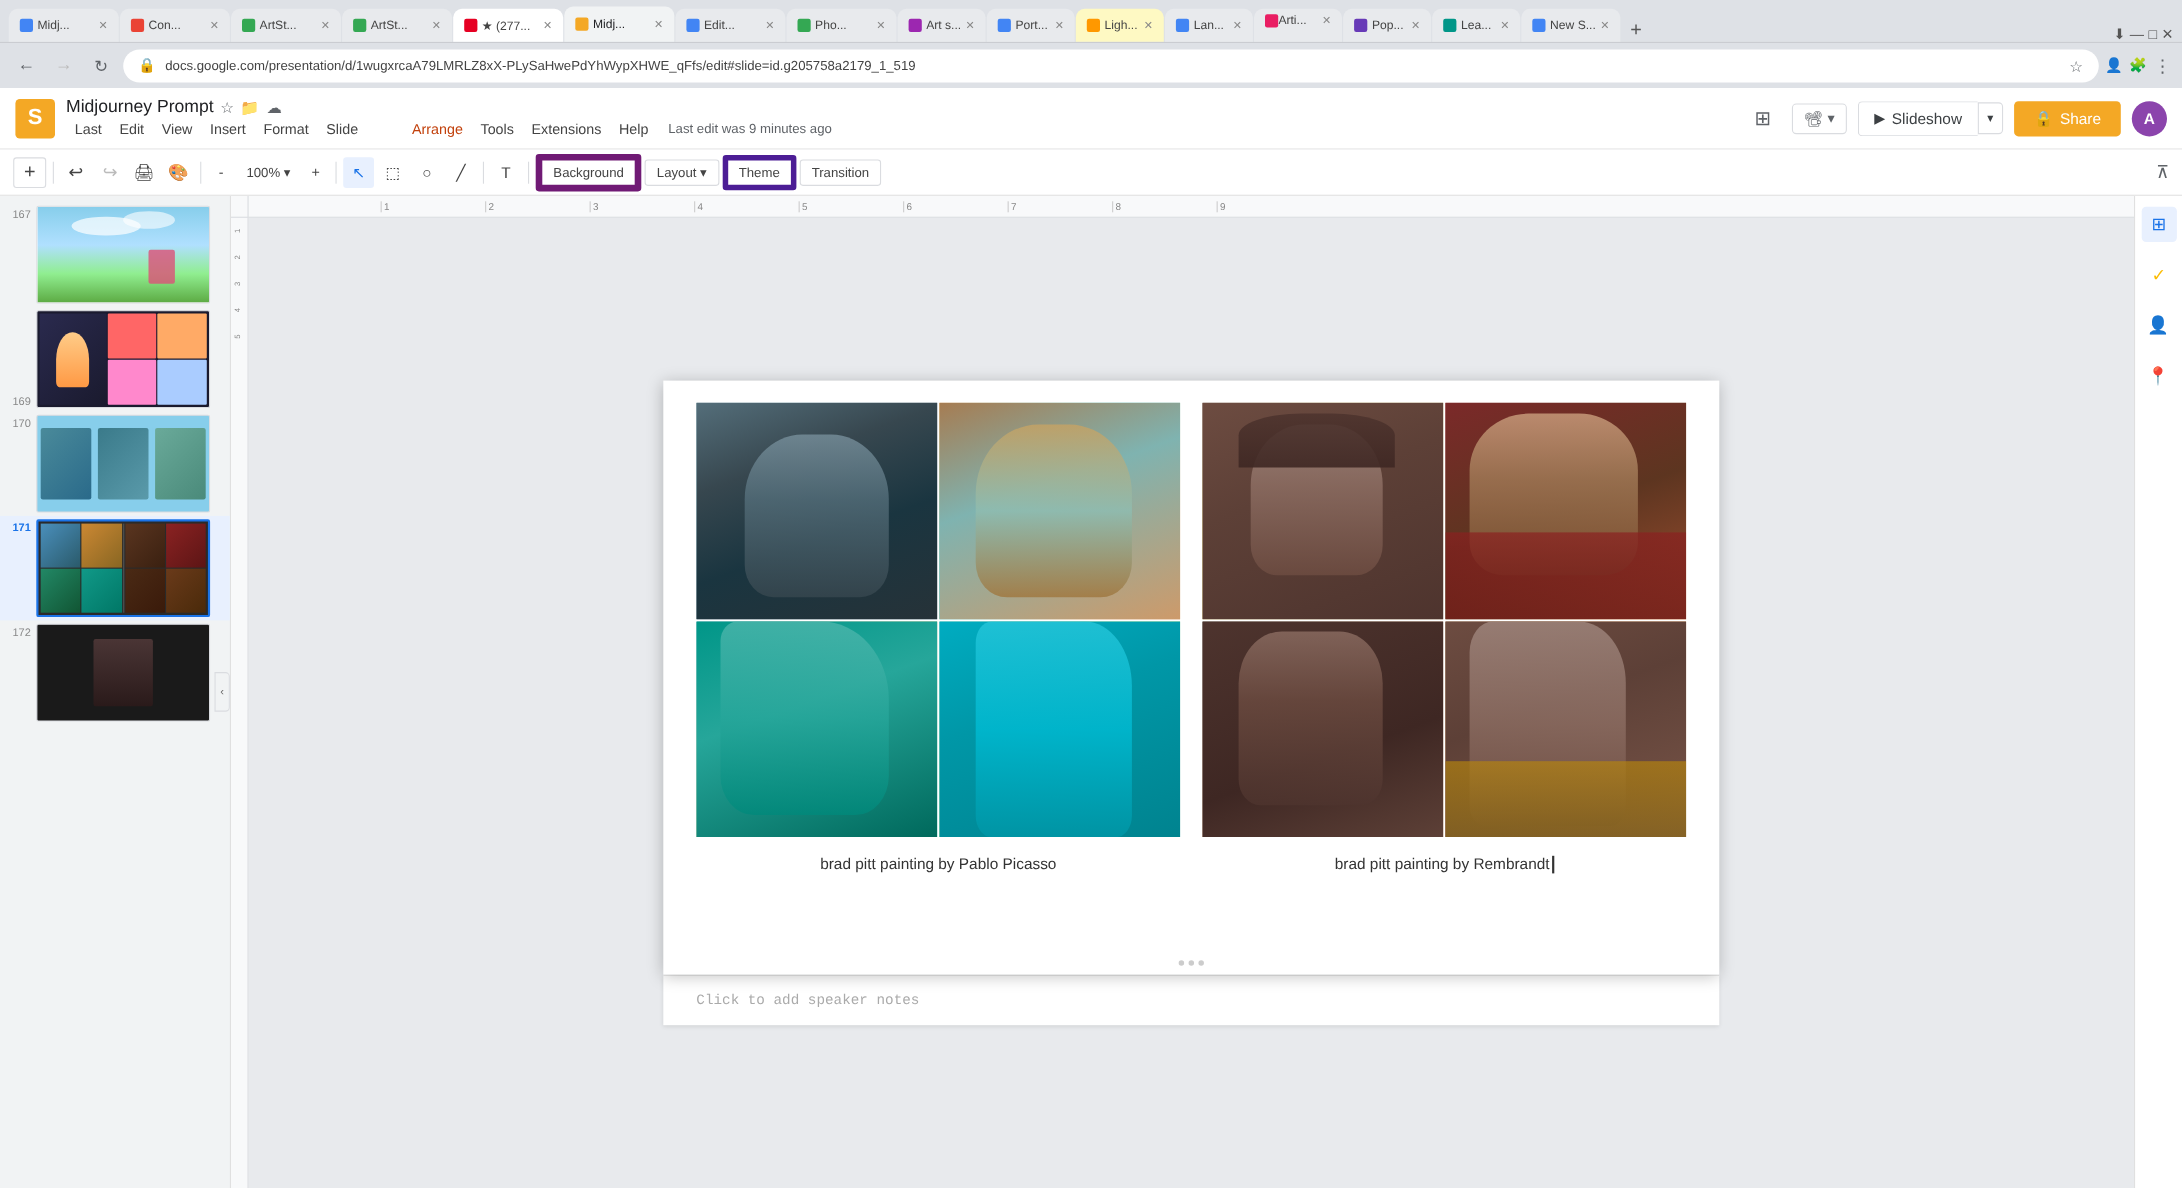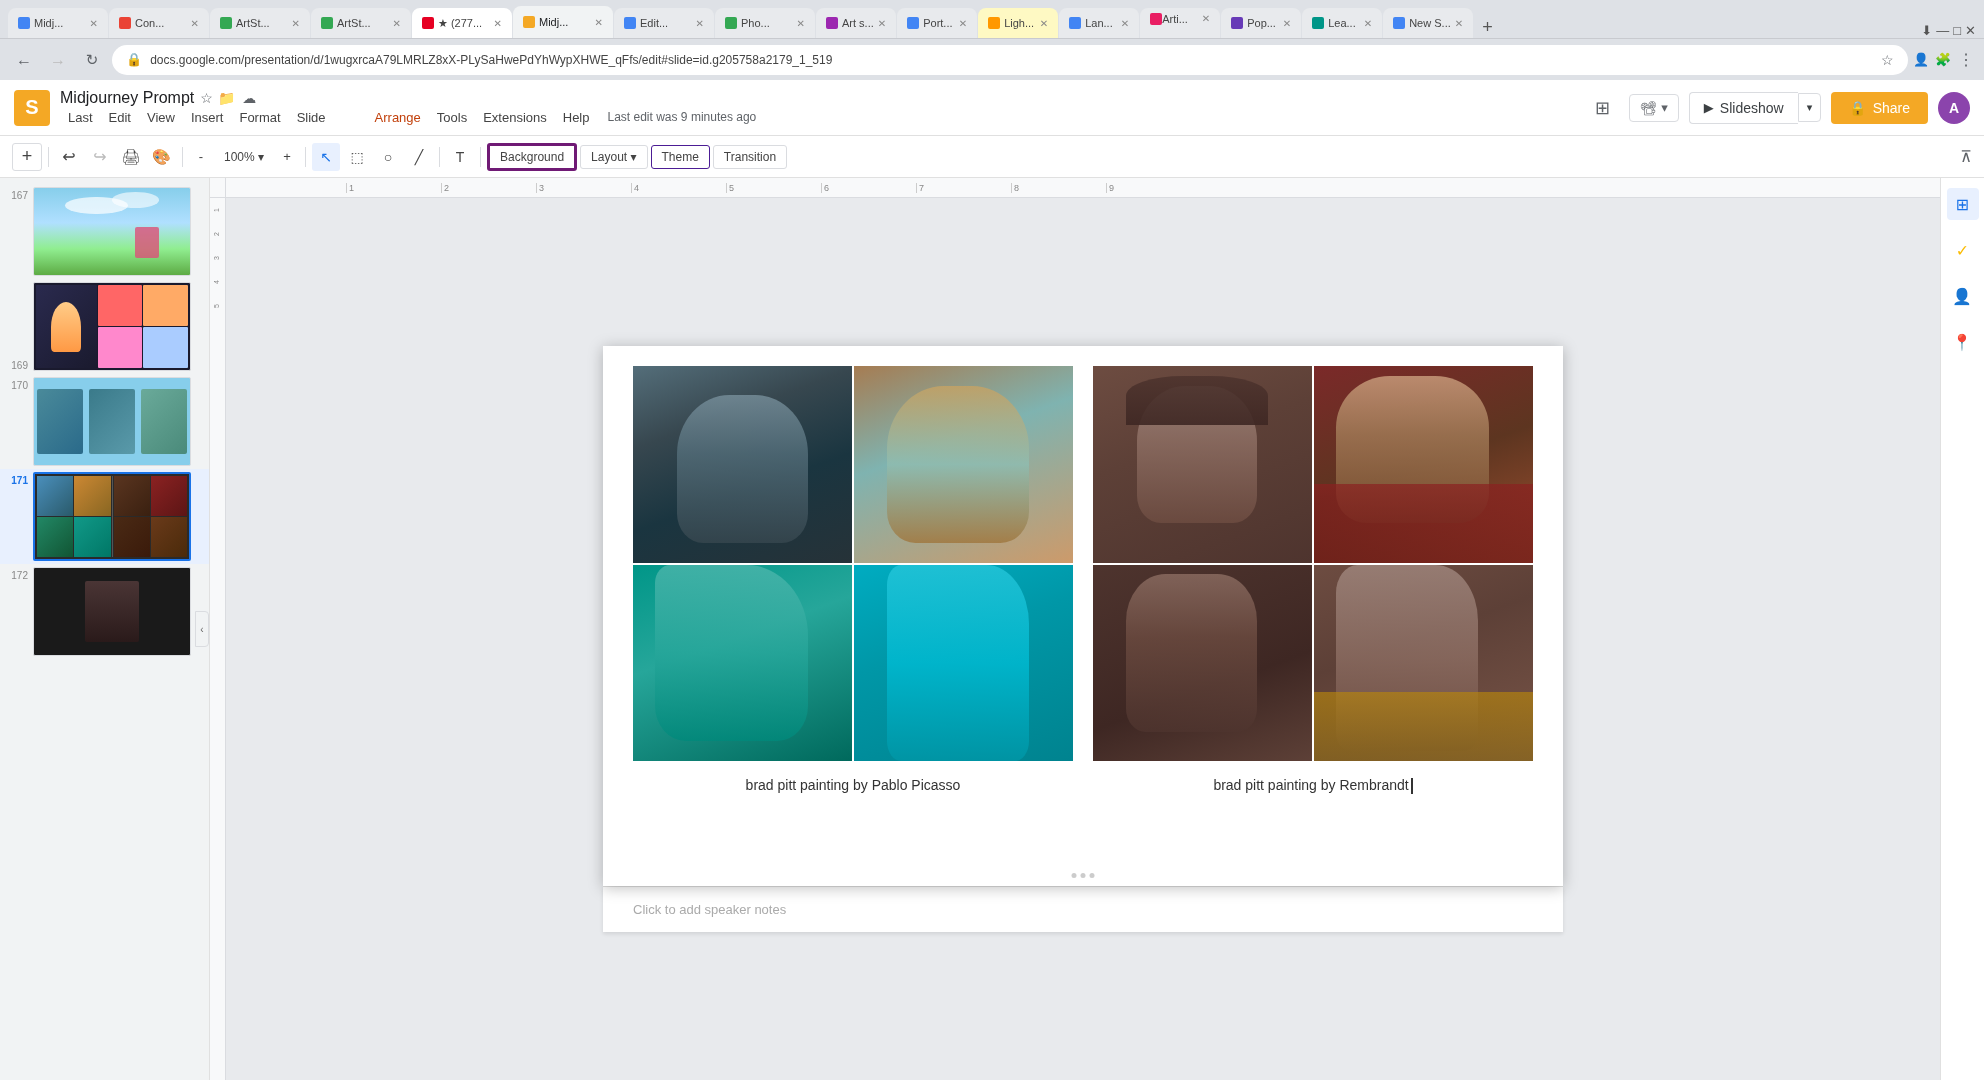--- a/index.html
+++ b/index.html
@@ -178,23 +178,23 @@
   <button style="background:none;border:none;cursor:pointer;padding:4px 8px;color:#444;font-size:12px;border-radius:3px;display:flex;align-items:center;gap:3px;">100% ▾</button>
   <button style="background:none;border:none;cursor:pointer;color:#444;font-size:13px;width:24px;height:28px;border-radius:3px;display:flex;align-items:center;justify-content:center;">+</button>
   <div style="width:1px;height:20px;background:#dadce0;margin:0 3px;"></div>
   <button style="background:#e8f0fe;border:none;cursor:pointer;color:#1a73e8;font-size:14px;width:28px;height:28px;border-radius:3px;display:flex;align-items:center;justify-content:center;">↖</button>
   <button style="background:none;border:none;cursor:pointer;color:#444;font-size:14px;width:28px;height:28px;border-radius:3px;display:flex;align-items:center;justify-content:center;">⬚</button>
   <button style="background:none;border:none;cursor:pointer;color:#444;font-size:14px;width:28px;height:28px;border-radius:3px;display:flex;align-items:center;justify-content:center;">○</button>
   <button style="background:none;border:none;cursor:pointer;color:#444;font-size:14px;width:28px;height:28px;border-radius:3px;display:flex;align-items:center;justify-content:center;">╱</button>
   <div style="width:1px;height:20px;background:#dadce0;margin:0 3px;"></div>
   <button style="background:none;border:none;cursor:pointer;color:#444;font-size:14px;width:28px;height:28px;border-radius:3px;display:flex;align-items:center;justify-content:center;">T</button>
   <div style="width:1px;height:20px;background:#dadce0;margin:0 3px;"></div>
-  <button style="background:none;border:3px solid #701a75;border-radius:3px;padding:4px 10px;color:#444;font-size:12px;cursor:pointer;">Background</button>
+  <button style="background:none;border:6px solid #701a75;border-radius:3px;padding:4px 10px;color:#444;font-size:12px;cursor:pointer;">Background</button>
   <button style="background:none;border:1px solid #dadce0;border-radius:3px;padding:4px 10px;color:#444;font-size:12px;cursor:pointer;display:flex;align-items:center;gap:3px;">Layout ▾</button>
-  <button style="background:none;border:1px solid #4c1d95;border-radius:3px;padding:4px 10px;color:#444;font-size:12px;cursor:pointer;">Theme</button>
+  <button style="background:none;border:5px solid #4c1d95;border-radius:3px;padding:4px 10px;color:#444;font-size:12px;cursor:pointer;">Theme</button>
   <button style="background:none;border:1px solid #dadce0;border-radius:3px;padding:4px 10px;color:#444;font-size:12px;cursor:pointer;">Transition</button>
   <div style="flex:1;"></div>
   <button style="background:none;border:none;cursor:pointer;color:#5f6368;font-size:16px;">⊼</button>
 </div>
 
 <div style="display:flex; height:calc(1080px - 38px - 42px - 56px - 42px); overflow:hidden;">
 
   <div style="width:210px; background:#f1f3f4; border-right:1px solid #e0e0e0; overflow-y:auto; padding:6px 0; flex-shrink:0; position:relative;">
 
     <div style="display:flex;align-items:flex-start;padding:3px 6px;gap:5px;cursor:pointer;">
@@ -370,21 +370,21 @@
 
           </div>
 
           <div style="position:absolute;bottom:8px;left:50%;transform:translateX(-50%);display:flex;gap:4px;align-items:center;">
             <span style="width:5px;height:5px;background:#ccc;border-radius:50%;display:inline-block;"></span>
             <span style="width:5px;height:5px;background:#ccc;border-radius:50%;display:inline-block;"></span>
             <span style="width:5px;height:5px;background:#ccc;border-radius:50%;display:inline-block;"></span>
           </div>
         </div>
 
-        <div style="background:#fff;border-top:1px solid #e0e0e0;padding:12px 30px;font-size:13px;color:#aaa;height:46px;display:flex;align-items:center;width:960px;margin-top:0;box-shadow:0 2px 4px rgba(0,0,0,0.1);">
+        <div style="background:#fff;border-top:1px solid #e0e0e0;padding:12px 30px;font-size:13px;color:#aaa;height:46px;display:flex;align-items:center;width:960px;margin-top:0;box-shadow:0 2px 4px rgba(0,0,0,0.1);font-family:Liberation Mono, monospace;">
           <span>Click to add speaker notes</span>
         </div>
       </div>
     </div>
   </div>
 
   <div style="width:44px;background:#fff;border-left:1px solid #e0e0e0;display:flex;flex-direction:column;align-items:center;padding:10px 0;gap:14px;">
     <div style="width:32px;height:32px;border-radius:4px;display:flex;align-items:center;justify-content:center;cursor:pointer;background:#e8f0fe;color:#1a73e8;font-size:16px;">⊞</div>
     <div style="width:32px;height:32px;border-radius:4px;display:flex;align-items:center;justify-content:center;cursor:pointer;color:#fbbc04;font-size:16px;">✓</div>
     <div style="width:32px;height:32px;border-radius:4px;display:flex;align-items:center;justify-content:center;cursor:pointer;color:#5f6368;font-size:16px;">👤</div>

